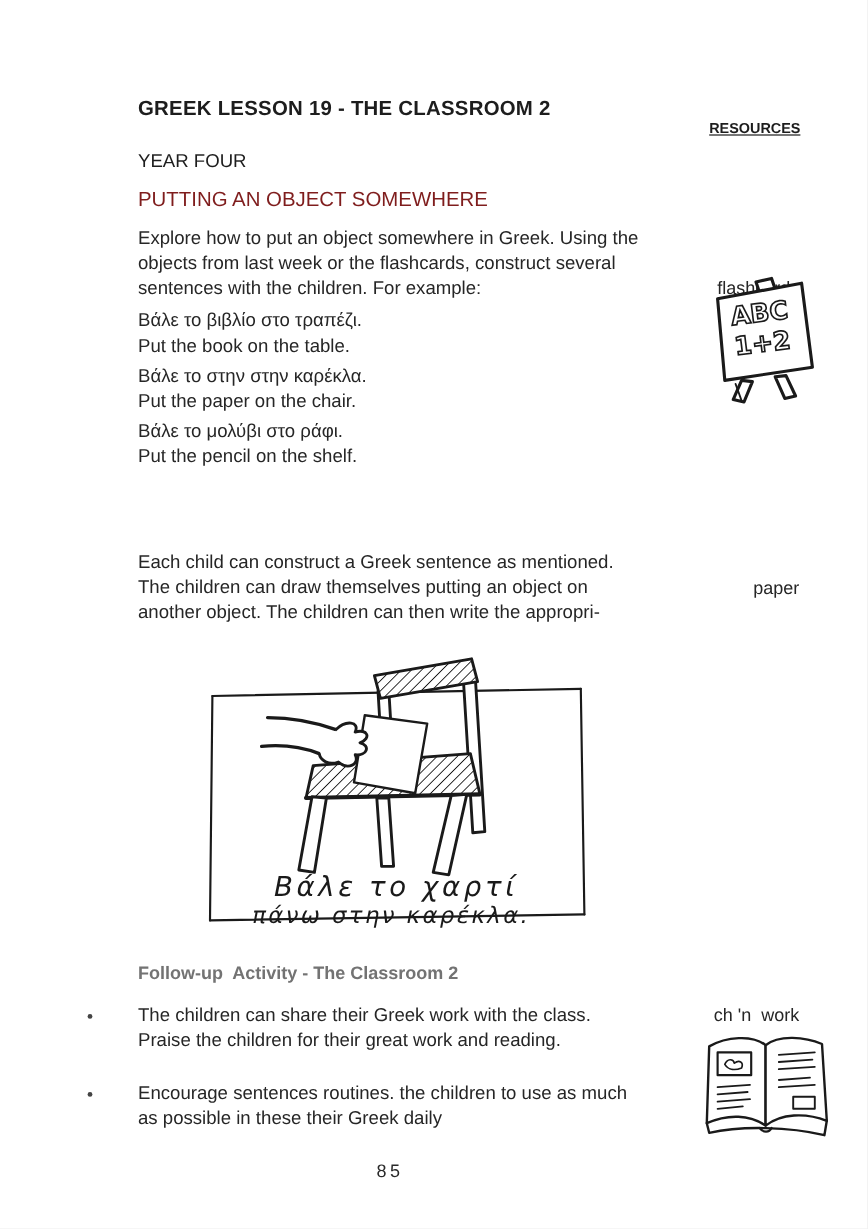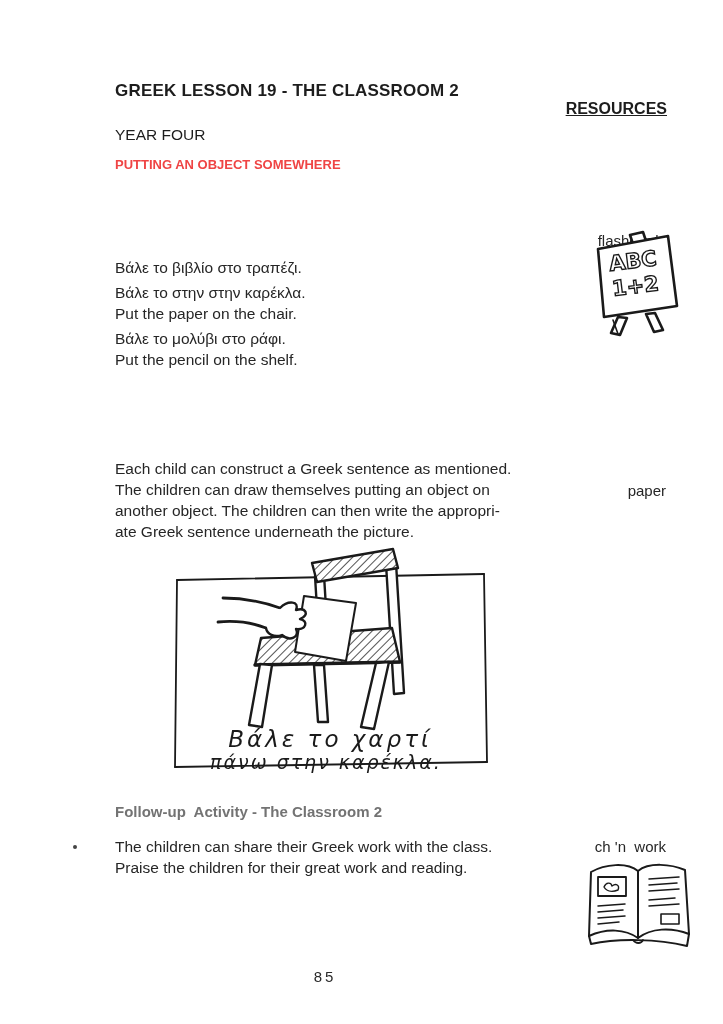--- a/index.html
+++ b/index.html
@@ -15,31 +15,31 @@
   }
   .abs { position: absolute; }
   .doc-title {
     top: 81px; left: 115px; width: 550px;
     text-align: left;
     font-size: 17px; font-weight: bold; letter-spacing: 0.2px;
     color: #1d1d1d;
   }
   .resources {
     top: 100px; right: 56px;
-    font-size: 16px; font-weight: bold;
+    font-size: 12px; font-weight: bold;
     text-decoration: underline;
     color: #1d1d1d;
   }
   .year-heading {
     top: 126px; left: 115px;
     font-size: 15.5px; font-weight: normal; color: #1d1d1d;
   }
   .section-heading {
     top: 157px; left: 115px;
-    font-size: 13px; font-weight: bold; color: #ef4444;
+    font-size: 17px; font-weight: normal; color: #7f1d1d;
   }
   .body-text { font-size: 15.5px; line-height: 21px; color: #262626; }
   .intro { top: 188px; left: 115px; width: 460px; }
   .margin-label {
     right: 57px; text-align: right;
     font-size: 15px; line-height: 21px; color: #262626;
     white-space: pre-wrap;
   }
   .label-flashcards { top: 188px; }
   .label-paper { top: 480px; }
@@ -74,20 +74,25 @@
 <body>
 
 <div class="page">
 
   <div class="abs doc-title">GREEK LESSON 19 - THE CLASSROOM 2</div>
   <div class="abs resources">RESOURCES</div>
 
   <div class="abs year-heading">YEAR FOUR</div>
   <div class="abs section-heading">PUTTING AN OBJECT SOMEWHERE</div>
 
+  <div class="abs intro body-text">
+    <div>Explore how to put an object somewhere in Greek. Using the</div>
+    <div>objects from last week or the flashcards, construct several</div>
+    <div>sentences with the children. For example:</div>
+  </div>
 
   <div class="abs margin-label label-flashcards">
     <div>flashcards</div>
     <div>objects</div>
   </div>
   <div class="abs margin-label label-paper">paper</div>
   <div class="abs margin-label label-chnwork">ch 'n  work</div>
 
   <div class="abs easel-wrap">
     <svg width="104" height="112" viewBox="0 0 104 112">
@@ -101,36 +106,36 @@
       <g fill="none" stroke="#1a1a1a" stroke-width="1.4" font-family="DejaVu Sans, sans-serif" font-weight="bold" font-size="21">
         <text x="27" y="45" transform="rotate(-7 27 45)">ABC</text>
         <text x="30" y="70" transform="rotate(-7 30 70)">1+2</text>
       </g>
     </svg>
   </div>
 
   <div class="abs examples body-text">
     <div class="example-pair">
       <div>Βάλε το βιβλίο στο τραπέζι.</div>
+      <div>Put the book on the table.</div>
     </div>
     <div class="example-pair">
       <div>Βάλε το στην στην καρέκλα.</div>
       <div>Put the paper on the chair.</div>
     </div>
     <div class="example-pair">
       <div>Βάλε το μολύβι στο ράφι.</div>
       <div>Put the pencil on the shelf.</div>
     </div>
   </div>
 
   <div class="abs activity body-text">
     <div>Each child can construct a Greek sentence as mentioned.</div>
     <div>The children can draw themselves putting an object on</div>
     <div>another object. The children can then write the appropri-</div>
-    <div>ate Greek sentence underneath the picture.</div>
   </div>
 
   <div class="abs chair-wrap">
     <svg width="326" height="234" viewBox="0 0 326 234">
       <defs>
         <pattern id="hatch" width="6" height="6" patternUnits="userSpaceOnUse" patternTransform="rotate(45)">
           <rect width="6" height="6" fill="#ffffff"></rect>
           <line x1="0" y1="0" x2="0" y2="6" stroke="#1a1a1a" stroke-width="1.5"></line>
         </pattern>
       </defs>
@@ -173,20 +178,27 @@
   <div class="abs followup-heading">Follow-up  Activity - The Classroom 2</div>
 
   <div class="abs bullet-row bullet-1">
     <div class="bullet-dot"></div>
     <div class="bullet-text body-text">
       <div>The children can share their Greek work with the class.</div>
       <div>Praise the children for their great work and reading.</div>
     </div>
   </div>
 
+  <div class="abs bullet-row bullet-2">
+    <div class="bullet-dot"></div>
+    <div class="bullet-text body-text">
+      <div>Encourage sentences routines. the children to use as much</div>
+      <div>as possible in these their Greek daily</div>
+    </div>
+  </div>
 
   <div class="abs book-wrap">
     <svg width="112" height="106" viewBox="0 0 112 106">
       <g fill="none" stroke="#1a1a1a" stroke-width="2" stroke-linecap="round" stroke-linejoin="round">
 
         <path d="M6,82 L8,90 C35,84 75,85 104,92 L106,80" fill="#fff"></path>
 
         <path d="M55,17 C44,8 22,10 8,18 L6,82 C24,74 42,75 55,84 Z" fill="#fff"></path>
 
         <path d="M55,17 C66,8 88,10 102,16 L106,80 C88,73 68,74 55,84 Z" fill="#fff"></path>

